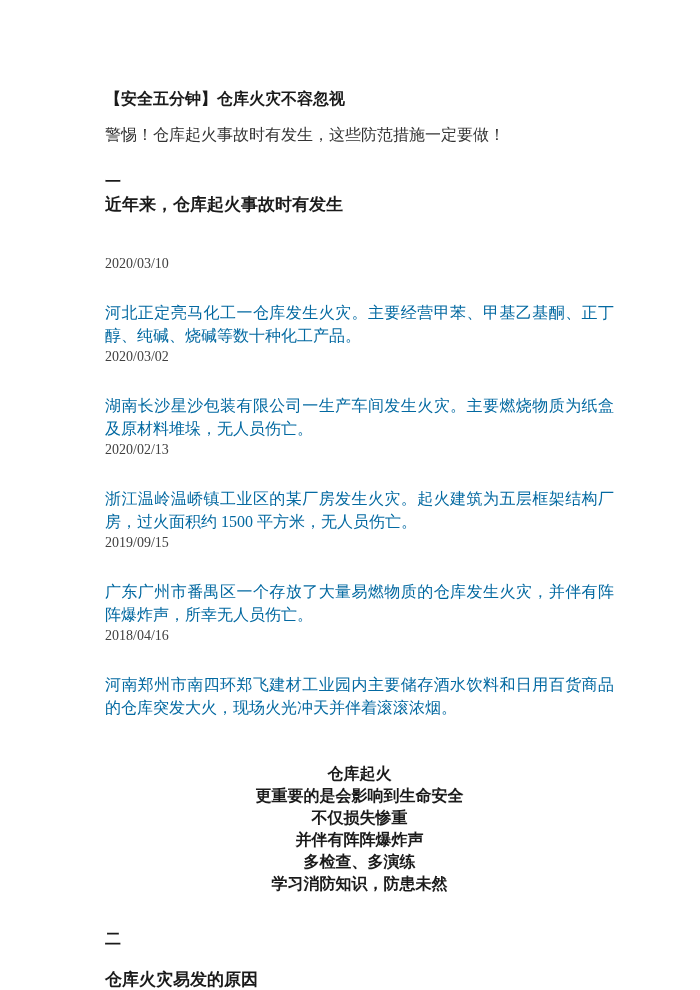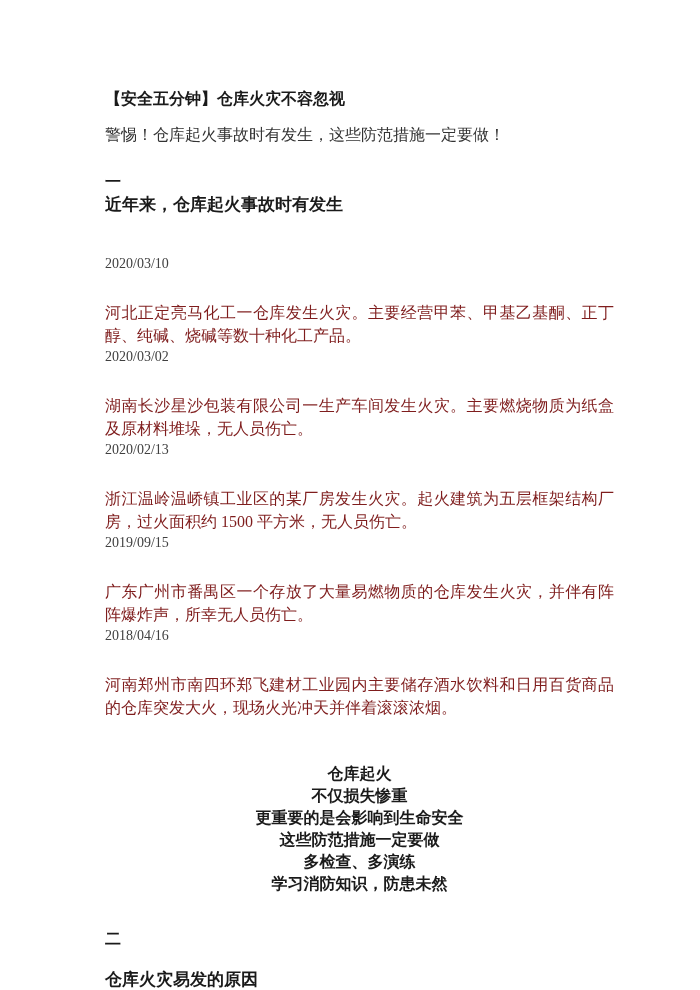--- a/index.html
+++ b/index.html
@@ -54,21 +54,21 @@
     line-height: 20px;
     color: #404040;
     margin-top: 38px;
   }
   .incident {
     margin-top: 27px;
   }
   .incident-text {
     font-size: 16px;
     line-height: 23px;
-    color: #7f1d1d;
+    color: #0369a1;
     text-align: justify;
     margin-top: 12px;
   }
   .incident-date {
     font-size: 14px;
     line-height: 20px;
     color: #404040;
   }
   .slogan {
     margin-top: 44px;
@@ -120,23 +120,23 @@
     <div class="incident-text">广东广州市番禺区一个存放了大量易燃物质的仓库发生火灾，并伴有阵阵爆炸声，所幸无人员伤亡。</div>
     <div class="incident-date">2018/04/16</div>
   </div>
 
   <div class="incident">
     <div class="incident-text">河南郑州市南四环郑飞建材工业园内主要储存酒水饮料和日用百货商品的仓库突发大火，现场火光冲天并伴着滚滚浓烟。</div>
   </div>
 
   <div class="slogan">
     <div>仓库起火</div>
+    <div>更重要的是会影响到生命安全</div>
     <div>不仅损失惨重</div>
-    <div>更重要的是会影响到生命安全</div>
-    <div>这些防范措施一定要做</div>
+    <div>并伴有阵阵爆炸声</div>
     <div>多检查、多演练</div>
     <div>学习消防知识，防患未然</div>
   </div>
 
   <div class="section-marker section2-marker">二</div>
 
   <div class="section-heading section2-heading">仓库火灾易发的原因</div>
 
 </div>
 

